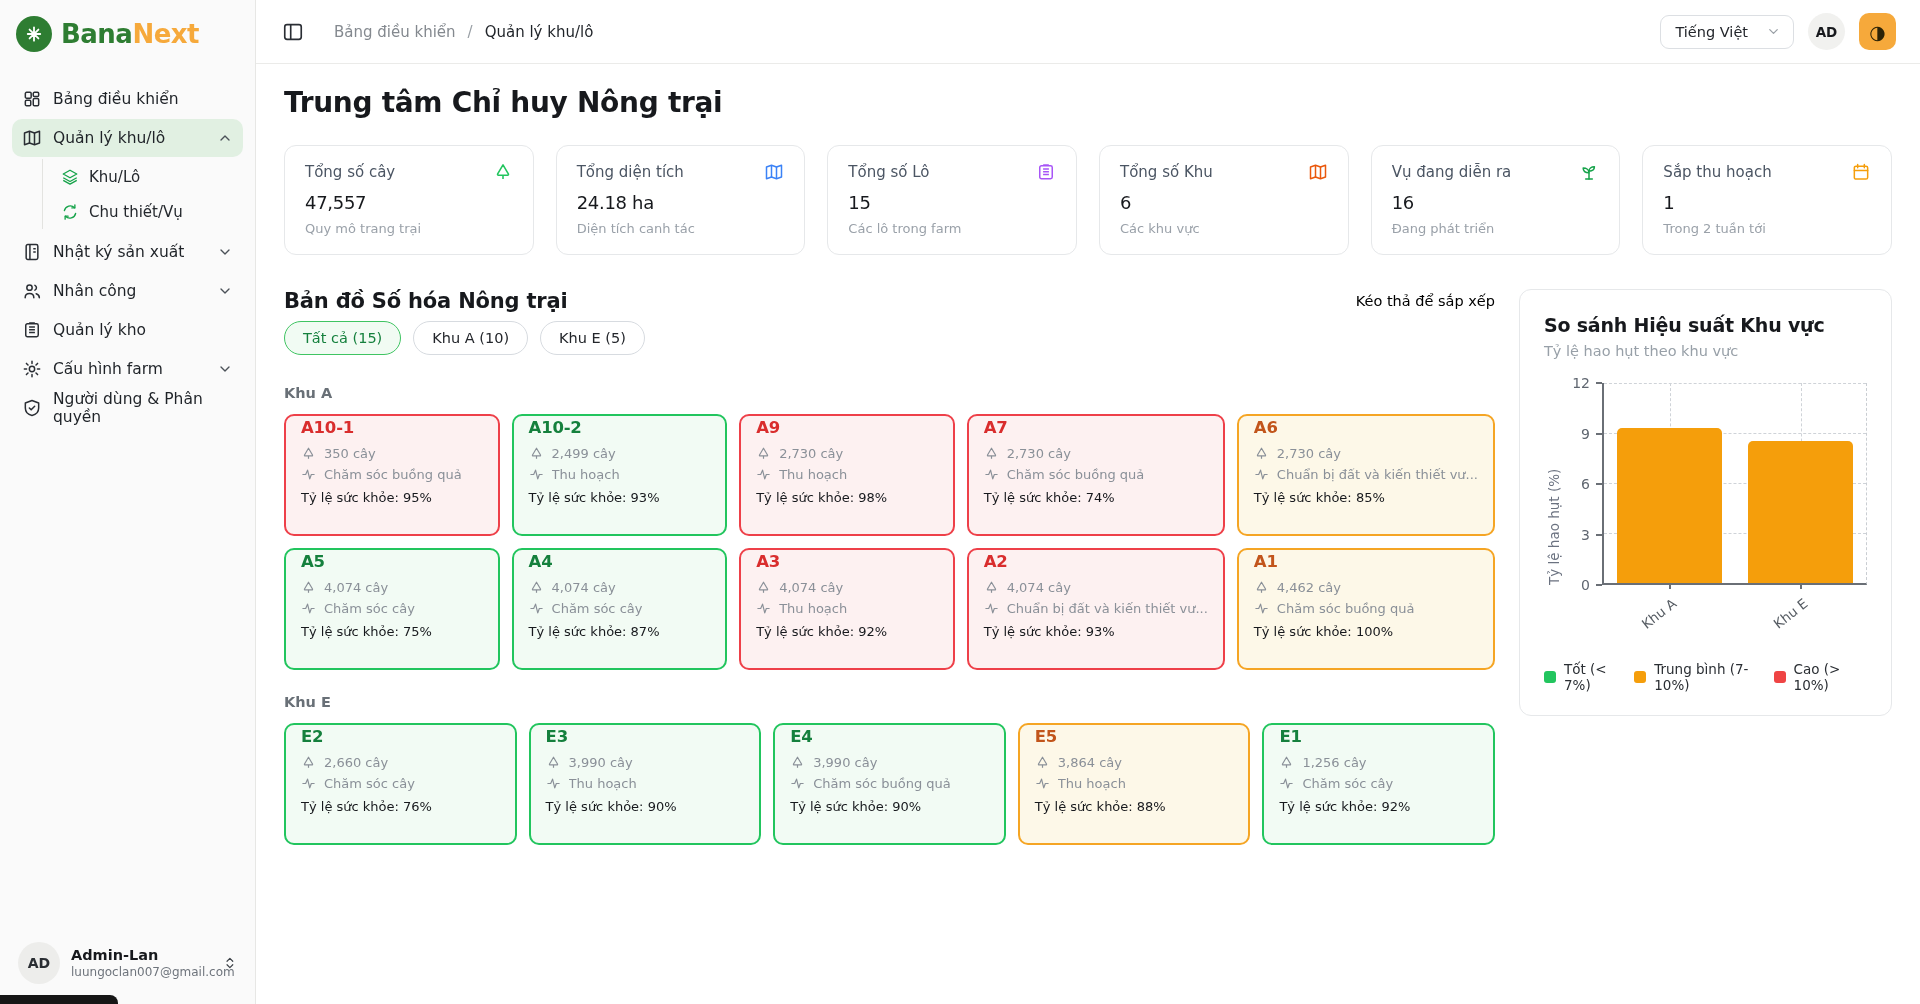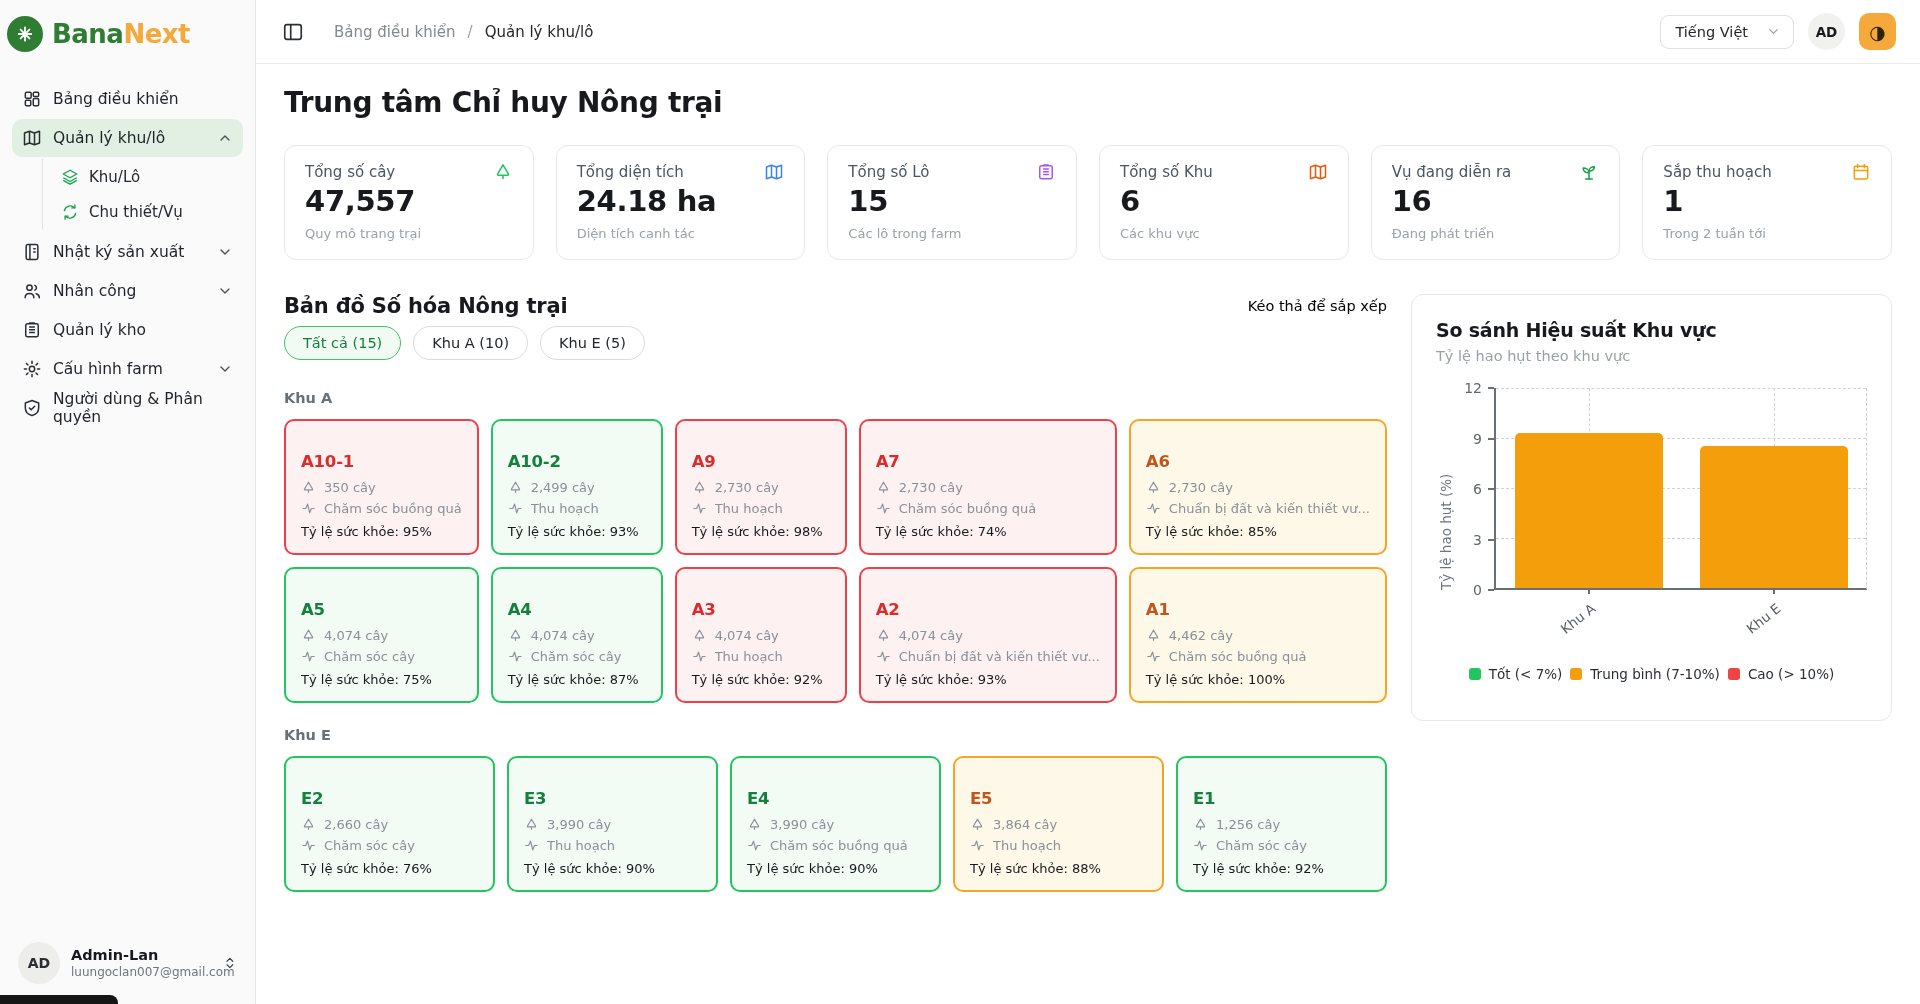--- a/index.html
+++ b/index.html
@@ -2,21 +2,21 @@
 <html><head>
 <meta charset="utf-8">
 <style>
   * { box-sizing: border-box; margin: 0; padding: 0; }
   html,body { width:1920px; height:1004px; overflow:hidden; }
   body { font-family:"DejaVu Sans","Liberation Sans",sans-serif; background:#fff; color:#17191d; }
   .app { display:flex; width:1920px; height:1004px; }
 
   
   .sidebar { width:256px; height:100%; background:#fafafa; border-right:1px solid #e7e7e5; display:flex; flex-direction:column; flex-shrink:0; }
-  .logo { display:flex; align-items:center; gap:9px; padding:16px 7px 14px; }
+  .logo { display:flex; align-items:center; gap:9px; padding:16px 16px 14px; }
   .logo-mark { width:36px; height:36px; border-radius:50%; background:#2e7d32; display:flex; align-items:center; justify-content:center; flex-shrink:0; }
   .logo-text { font-size:26px; font-weight:800; letter-spacing:-0.5px; }
   .lg-a { color:#2e7d32; } .lg-b { color:#f6a93b; }
   nav { flex:1; padding:14px 12px; }
   .nav-item { display:flex; align-items:center; gap:11px; height:38px; padding:0 10px; border-radius:10px; font-size:15.5px; color:#1f2328; cursor:pointer; margin-bottom:1px; }
   .nav-item.active { background:#e1f0e2; }
   .nav-item .nicon { width:20px; height:20px; color:#2a2e34; flex-shrink:0; display:flex; }
   .nav-item .chev { margin-left:auto; width:16px; height:16px; color:#4b5158; display:flex; }
   .sub-wrap { margin:2px 0 4px 30px; border-left:1px solid #e3e3e0; padding-left:8px; }
   .sub-item { display:flex; align-items:center; gap:10px; height:35px; padding:0 10px; border-radius:8px; font-size:15px; color:#24282d; cursor:pointer; }
@@ -45,49 +45,49 @@
 
   .content { flex:1; padding:18px 28px 0; overflow:hidden; }
   h1.page-title { font-size:28px; font-weight:800; margin:4px 0 26px; letter-spacing:-0.3px; }
 
   
   .stats { display:flex; gap:22px; margin-bottom:34px; }
   .stat { flex:1; border:1px solid #e6e8ea; border-radius:12px; padding:16px 20px 18px; background:#fff; }
   .stat-top { display:flex; align-items:center; justify-content:space-between; }
   .stat-label { font-size:15px; color:#4b5563; }
   .stat-icon { width:20px; height:20px; display:flex; }
-  .stat-value { font-size:29px; font-weight:700; margin-top:2px; letter-spacing:-0.3px; }
+  .stat-value { font-size:18px; font-weight:400; margin-top:10px; letter-spacing:-0.3px; }
   .stat-sub { font-size:13px; color:#9aa1a9; margin-top:8px; }
 
   
   .body-row { display:flex; gap:24px; align-items:flex-start; }
   .map-col { flex:1; min-width:0; }
   .sec-head { display:flex; align-items:center; justify-content:space-between; margin-bottom:8px; }
   .sec-head h2 { font-size:21px; font-weight:800; letter-spacing:-0.2px; }
   .drag-hint { font-size:14.5px; color:#000000; }
   .chips { display:flex; gap:12px; margin-bottom:30px; }
   .chip { padding:8px 18px; border-radius:999px; border:1px solid #d7dbe0; background:#fff; font-size:14.5px; color:#23262b; font-family:inherit; cursor:pointer; }
   .chip.active { border-color:#3fc462; color:#15803d; background:#f1fbf3; }
   .group-label { font-size:14.5px; font-weight:700; color:#697077; margin:2px 0 13px; }
   .plots { display:grid; grid-template-columns:repeat(5,1fr); gap:12px; margin-bottom:24px; }
-  .plot { border:2px solid #ccc; border-radius:10px; padding:31px 15px 14px; background:#fff; cursor:grab; min-height:122px; }
+  .plot { border:2px solid #ccc; border-radius:10px; padding:2px 15px 14px; background:#fff; cursor:grab; min-height:122px; }
   .plot.red    { border-color:#ee4049; background:#fdf1f1; }
   .plot.green  { border-color:#22c55e; background:#f2fbf4; }
   .plot.orange { border-color:#f5a524; background:#fdf8e8; }
   .plot-title { font-size:16.5px; font-weight:800; margin-bottom:9px; letter-spacing:-0.2px; }
   .plot.red .plot-title { color:#d92d2d; }
   .plot.green .plot-title { color:#15803d; }
   .plot.orange .plot-title { color:#c2551b; }
   .plot-meta { display:flex; align-items:center; gap:8px; font-size:13px; color:#8a9098; margin:6px 0; min-width:0; }
   .plot-meta .picon { width:15px; height:15px; flex-shrink:0; display:flex; color:#8a9098; }
   .plot-meta span.tk { white-space:nowrap; overflow:hidden; text-overflow:ellipsis; }
   .plot-health { font-size:13px; font-weight:400; color:#17191d; margin-top:8px; }
 
   
-  .chart-card { width:481px; flex-shrink:0; border:1px solid #e6e8ea; border-radius:12px; background:#fff; padding:24px 24px 38px; }
+  .chart-card { width:373px; flex-shrink:0; border:1px solid #e6e8ea; border-radius:12px; background:#fff; padding:24px 24px 22px; }
   .chart-title { font-size:19px; font-weight:800; letter-spacing:-0.2px; }
   .chart-sub { font-size:14.5px; color:#98a0a8; margin-top:7px; }
   .chart-area { display:flex; margin-top:24px; height:202px; }
   .ylab { writing-mode:vertical-rl; transform:rotate(180deg); font-size:13.5px; color:#6b7280; height:202px; overflow:hidden; display:flex; align-items:center; width:20px; }
   .yaxis { position:relative; width:38px; height:202px; }
   .ytick { position:absolute; right:12px; transform:translateY(-50%); font-size:14px; color:#5f6670; }
   .ymark { position:absolute; right:0; width:6px; height:2px; background:#6a6f76; transform:translateY(-50%); }
   .plotarea { position:relative; flex:1; height:202px; border-left:2px solid #6a6f76; border-bottom:2px solid #6a6f76; border-right:1px dashed #c9cdd2; }
   .hgrid { position:absolute; left:0; right:0; border-top:1.5px dashed #cfd3d8; }
   .vgrid { position:absolute; top:0; bottom:0; border-left:1.5px dashed #cfd3d8; }

